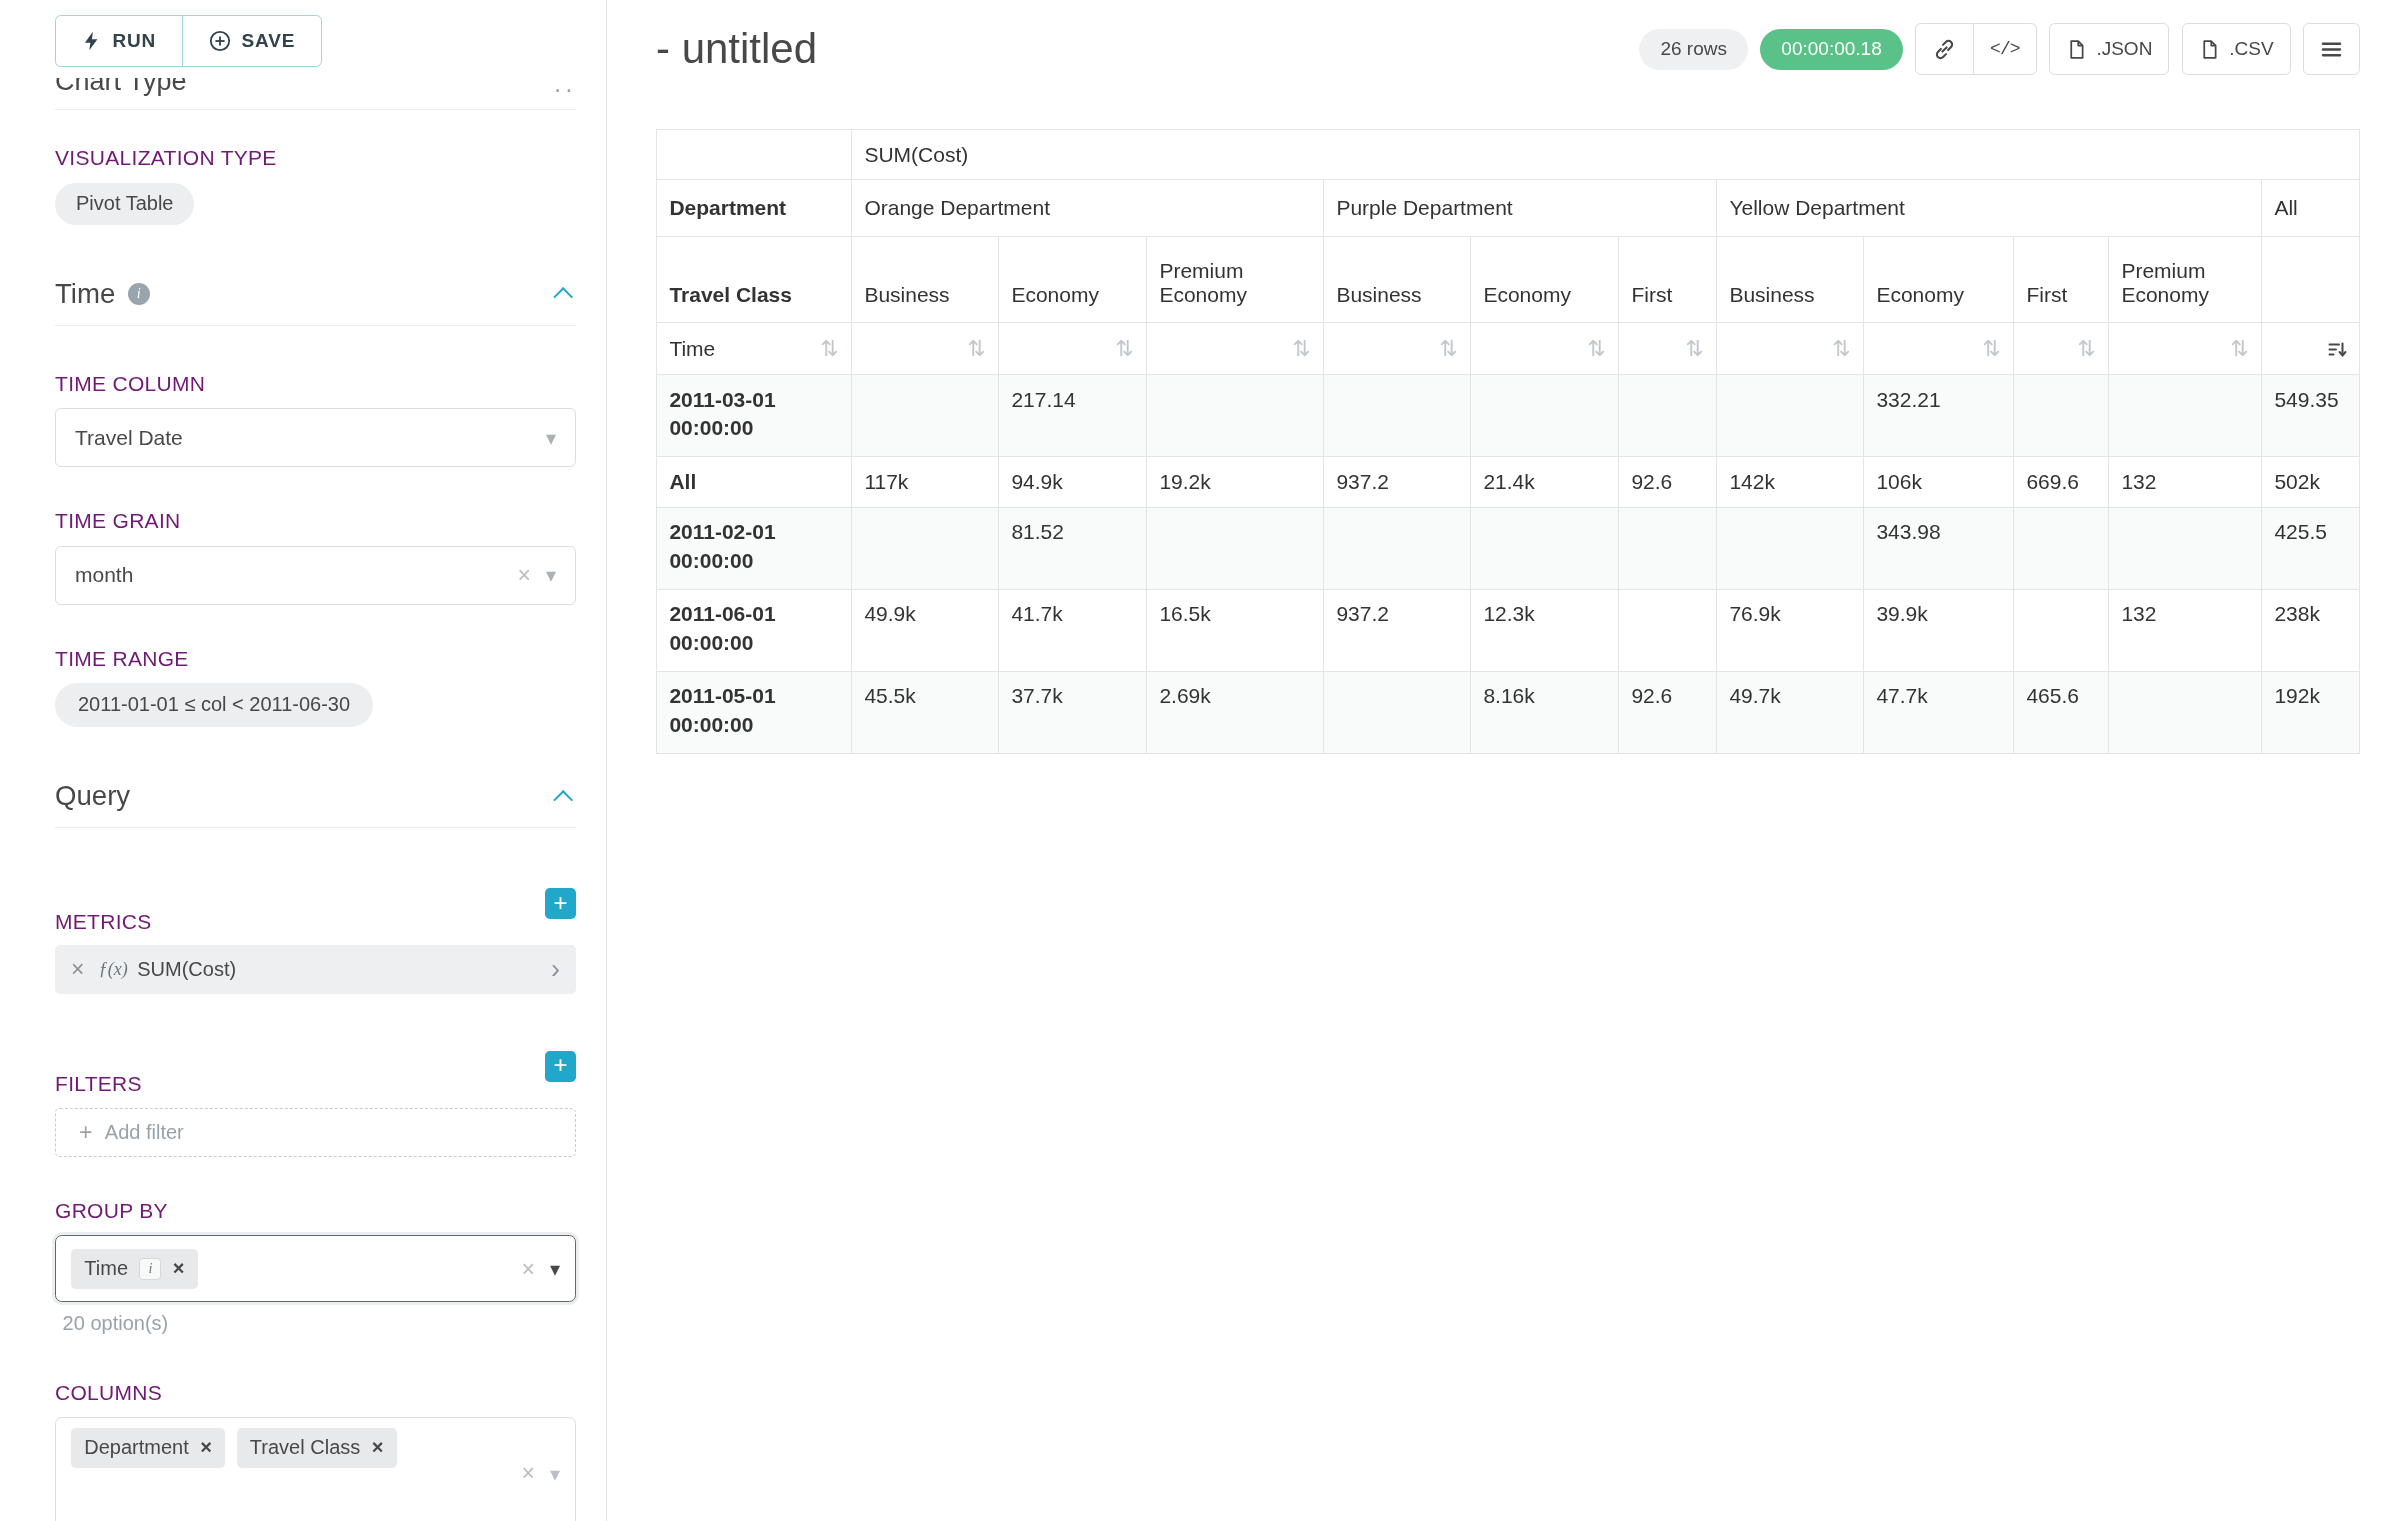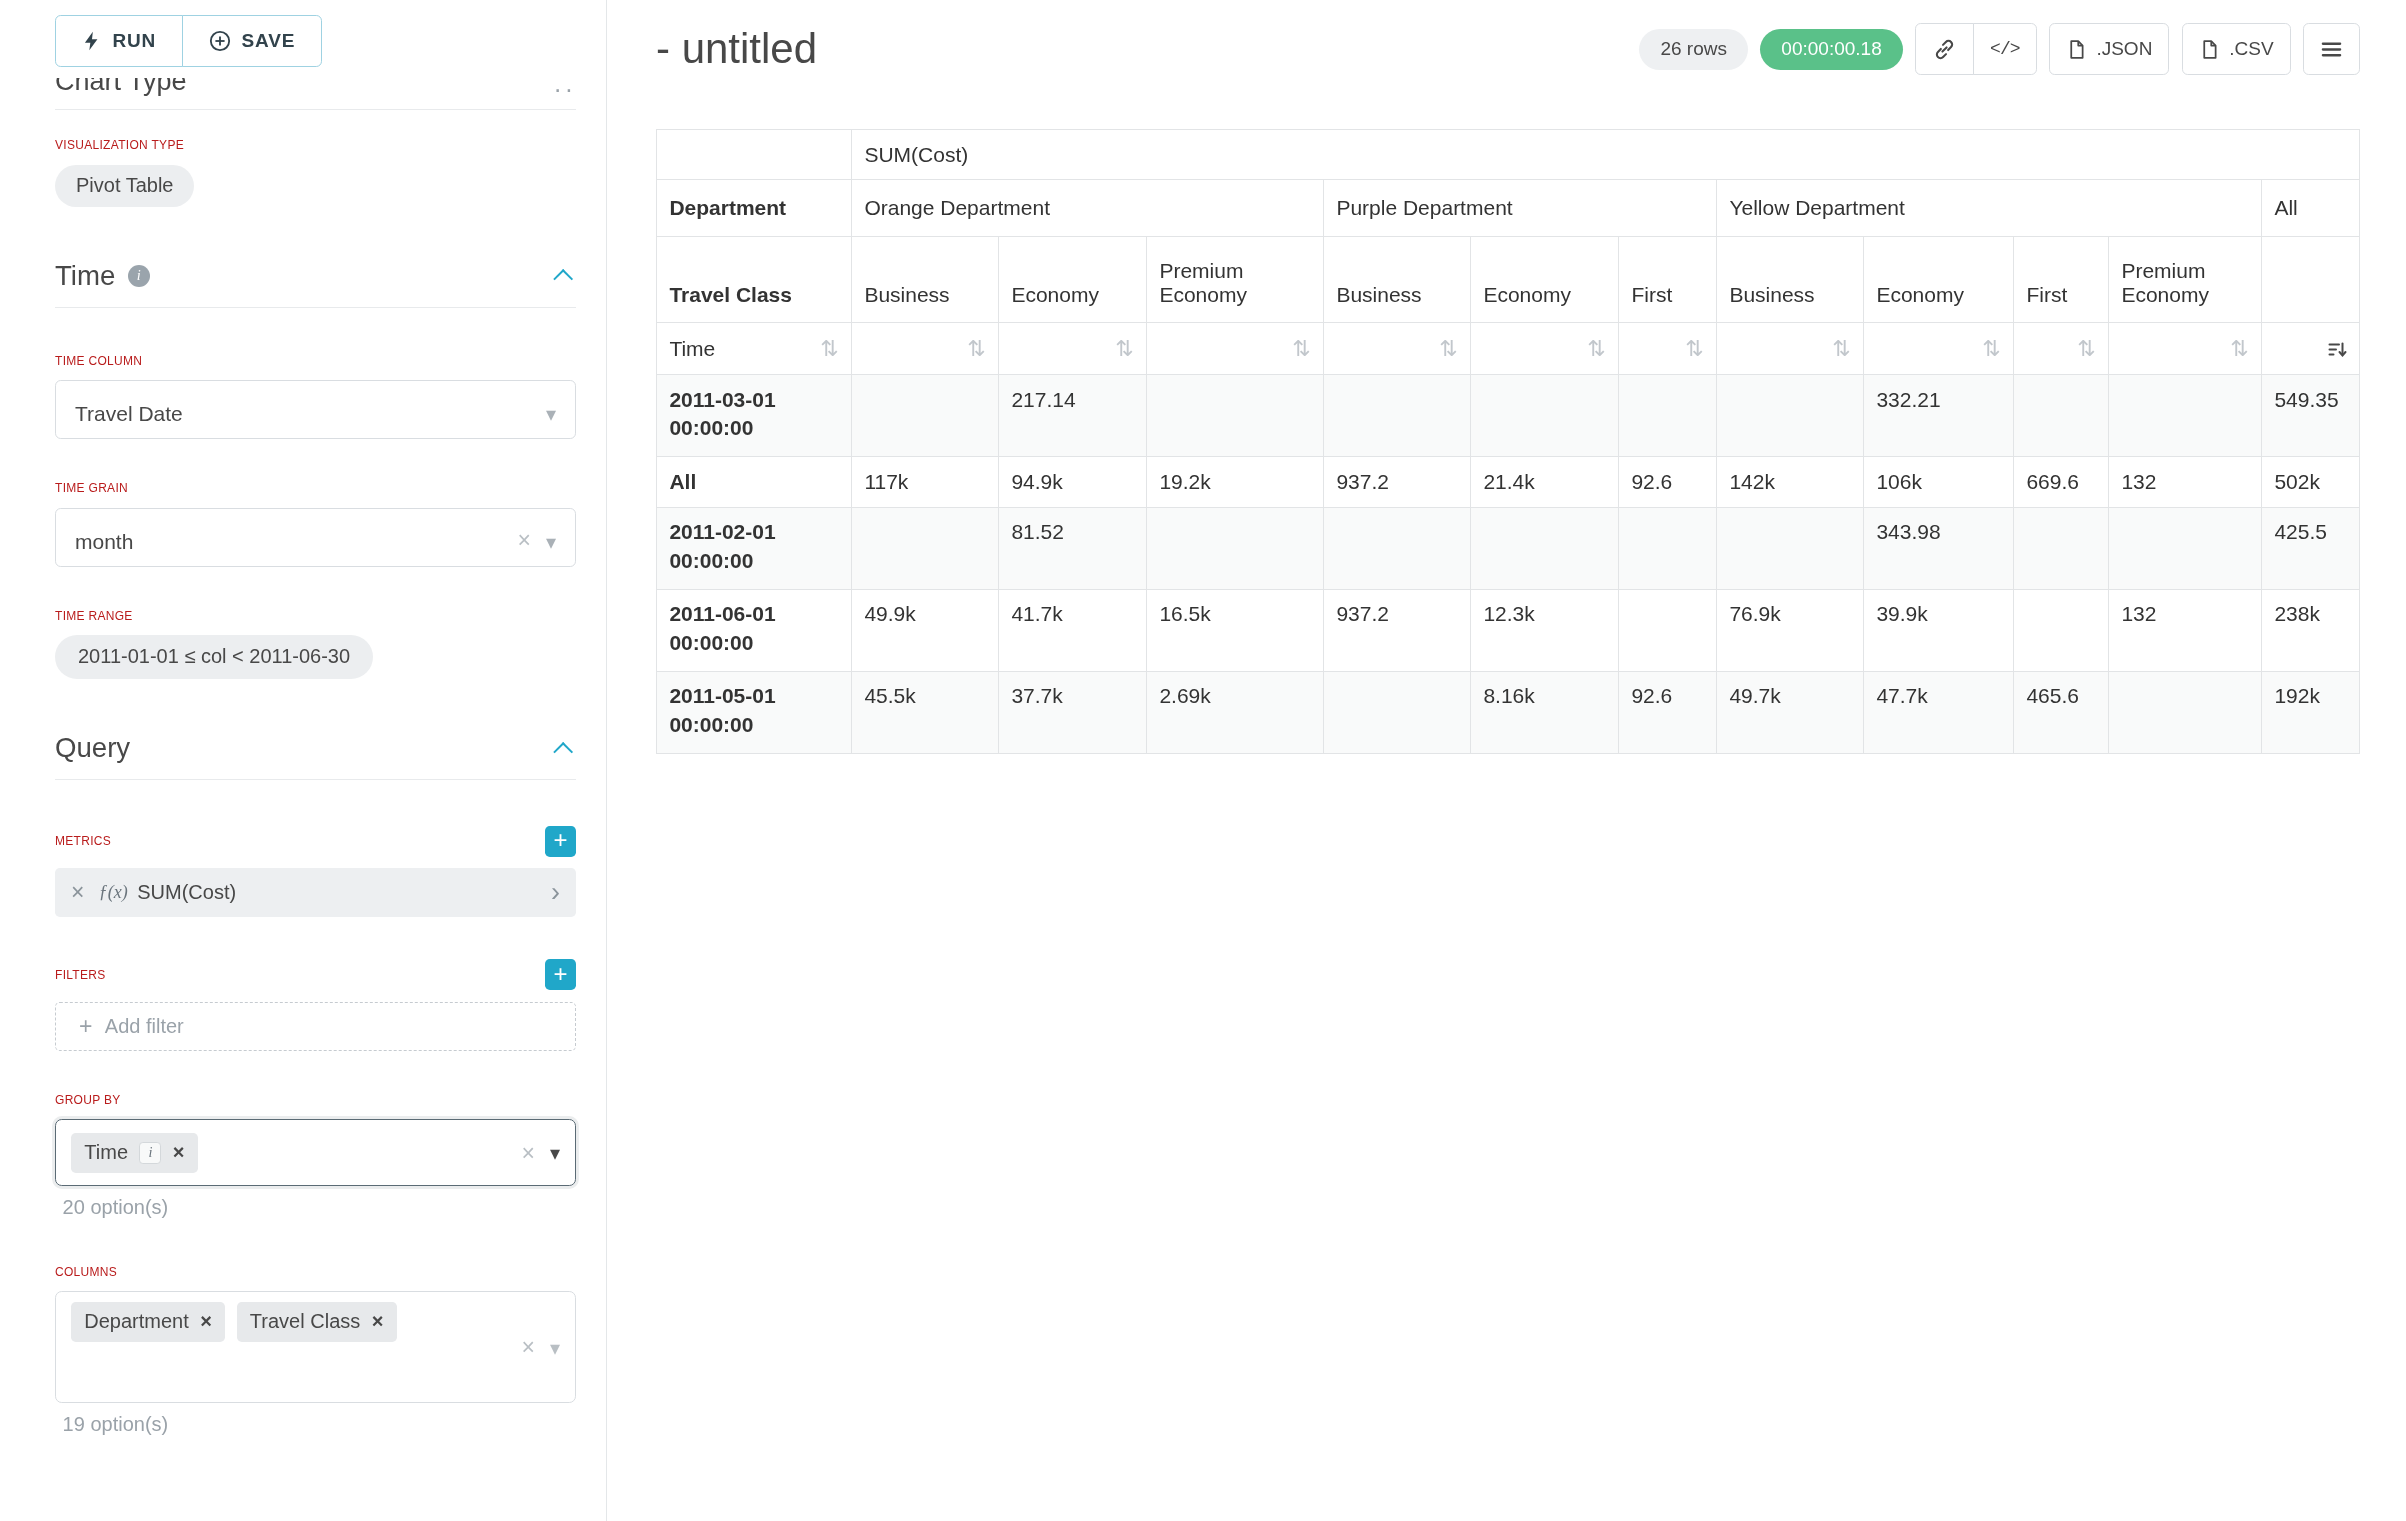--- a/index.html
+++ b/index.html
@@ -16,39 +16,39 @@
     letter-spacing: 0.8px; cursor: pointer; font-family: "Liberation Sans", sans-serif; }
   .abtn.run { border-radius: 5.7px 0 0 5.7px; }
   .abtn.save { border-radius: 0 5.7px 5.7px 0; margin-left: -1px; }
   .abtn svg { display: block; }
 
   .clipped { height: 32px; overflow: hidden; border-bottom: 1px solid #e8eaec;
     display: flex; justify-content: space-between; margin-bottom: 28px; }
   .clipped-text { font-size: 27px; font-weight: 500; color: #484848; margin-top: -12.4px; white-space: nowrap; }
   .dots { color: #9aa2a9; font-size: 25px; letter-spacing: 2.9px; margin-top: -3.8px; }
 
-  .lbl { font-size: 12px; color: #b91c1c; letter-spacing: 0.3px; margin-bottom: 12.4px; }
+  .lbl { font-size: 21px; color: #701a75; letter-spacing: 0.3px; margin-bottom: 12.4px; margin-top: 36px; }
   .ctl { margin-bottom: 42px; }
   .lbl-row { display: flex; align-items: center; justify-content: space-between; margin-bottom: 11.4px; }
   .lbl-row .lbl { margin-bottom: 0; }
 
   .viz-pill { display: inline-flex; align-items: center; height: 42px; padding: 15px 21px;
     background: #eceef0; border-radius: 21px; font-size: 20px; color: #484848; }
 
   .section-head { display: flex; align-items: center; padding-bottom: 15px;
     border-bottom: 1px solid #e8eaec; margin: 53px 0 46px 0; }
   .sec-title { font-size: 27.6px; font-weight: 500; color: #484848; }
   .info-circle { width: 22px; height: 22px; border-radius: 50%; background: #9aa4ac; color: #fff;
     font-size: 14.3px; font-style: italic; display: inline-flex; align-items: center; justify-content: center;
     margin-left: 12.4px; font-family: "Liberation Serif", serif; }
   .chev-up { width: 14.3px; height: 14.3px; border-left: 2.9px solid #20a7c9; border-top: 2.9px solid #20a7c9;
     transform: rotate(45deg); margin-left: auto; margin-top: 7.6px; margin-right: 5.7px; }
 
   .select { height: 59px; border: 1px solid #d9dde1; border-radius: 5.7px; background: #fff;
-    display: flex; align-items: flex-end; padding: 12px 19px; font-size: 21px; color: #484848; cursor: pointer; }
+    display: flex; align-items: center; padding: 12px 19px; font-size: 21px; color: #484848; cursor: pointer; }
   .sel-val { flex: 1; }
   .sel-clear { color: #b9bfc4; font-size: 23px; margin-right: 15px; }
   .sel-caret { color: #aab1b7; font-size: 20px; }
 
   .range-pill { display: inline-flex; align-items: center; height: 44px; padding: 0 23px;
     background: #eceef0; border-radius: 22px; font-size: 20px; color: #484848; cursor: pointer; }
 
   .plus-btn { width: 31px; height: 31px; background: #20a7c9; border: none; border-radius: 4.8px;
     color: #fff; font-size: 24px; line-height: 29.5px; cursor: pointer; display: inline-flex;
     align-items: center; justify-content: center; padding-bottom: 2.9px; }

